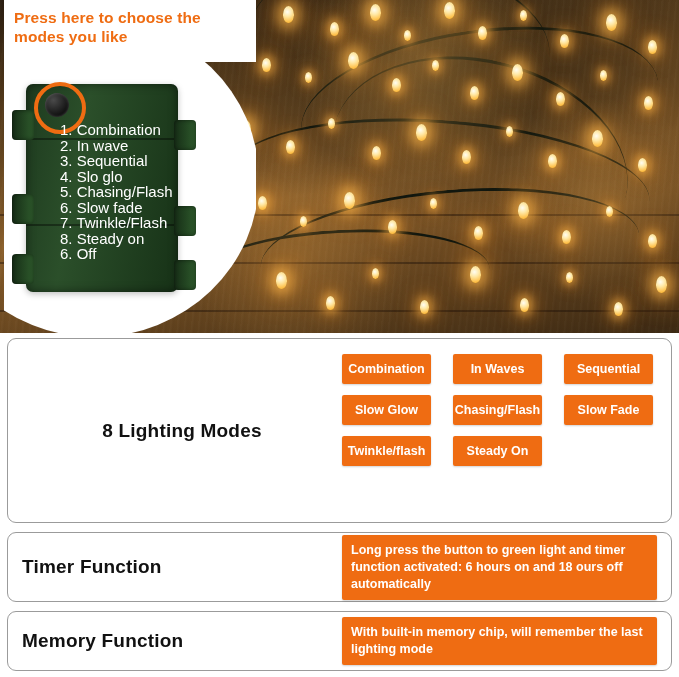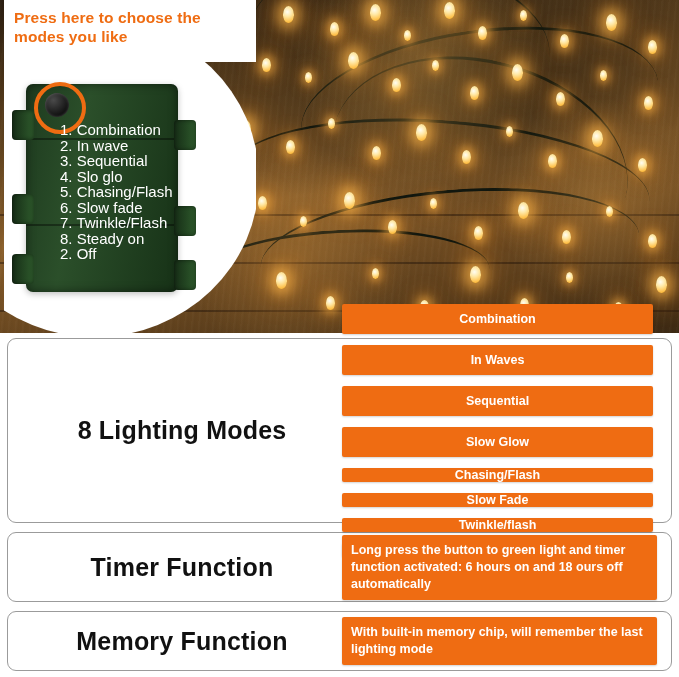--- a/index.html
+++ b/index.html
@@ -176,33 +176,33 @@
     display: flex;
     align-items: center;
     background: #fff;
   }
   .panel-modes {
     height: 185px;
     padding: 0 14px;
     margin-bottom: 9px;
   }
   .panel-title {
-    font-size: 25px;
+    font-size: 19px;
     font-weight: bold;
     color: #111;
     letter-spacing: .2px;
   }
   .modes-title-cell {
     width: 320px;
     text-align: center;
   }
   .modes-grid {
     flex: 1;
     display: grid;
-    grid-template-columns: 1fr;
+    grid-template-columns: 1fr 1fr 1fr;
     grid-template-rows: repeat(4, 30px);
     gap: 11px 22px;
     padding-right: 4px;
   }
   .chip {
     background: #ef6c12;
     color: #ffffff;
     font-size: 12.5px;
     font-weight: bold;
     display: flex;
@@ -214,21 +214,21 @@
 
   .panel-timer {
     height: 70px;
     margin-bottom: 9px;
     padding: 0 14px;
   }
   .panel-memory {
     height: 60px;
     padding: 8px 14px;
   }
-  .timer-title-cell { width: 320px; text-align: center; }
+  .timer-title-cell { width: 320px; text-align: left; }
   .info-box {
     flex: 1;
     background: #ef6c12;
     color: #fff;
     font-size: 12.5px;
     font-weight: bold;
     line-height: 17px;
     padding: 7px 9px;
     box-sizing: border-box;
     border-radius: 2px;
@@ -329,21 +329,21 @@
 
       <div class="mode-list">
         <div>1. Combination</div>
         <div>2. In wave</div>
         <div>3. Sequential</div>
         <div>4. Slo glo</div>
         <div>5. Chasing/Flash</div>
         <div>6. Slow fade</div>
         <div>7. Twinkle/Flash</div>
         <div>8. Steady on</div>
-        <div>2. Off</div>
+        <div>6. Off</div>
       </div>
     </div>
   </div>
 </div>
 
 <div class="panels">
 
   <div class="panel panel-modes">
     <div class="modes-title-cell">
       <span class="panel-title">8 Lighting Modes</span>

